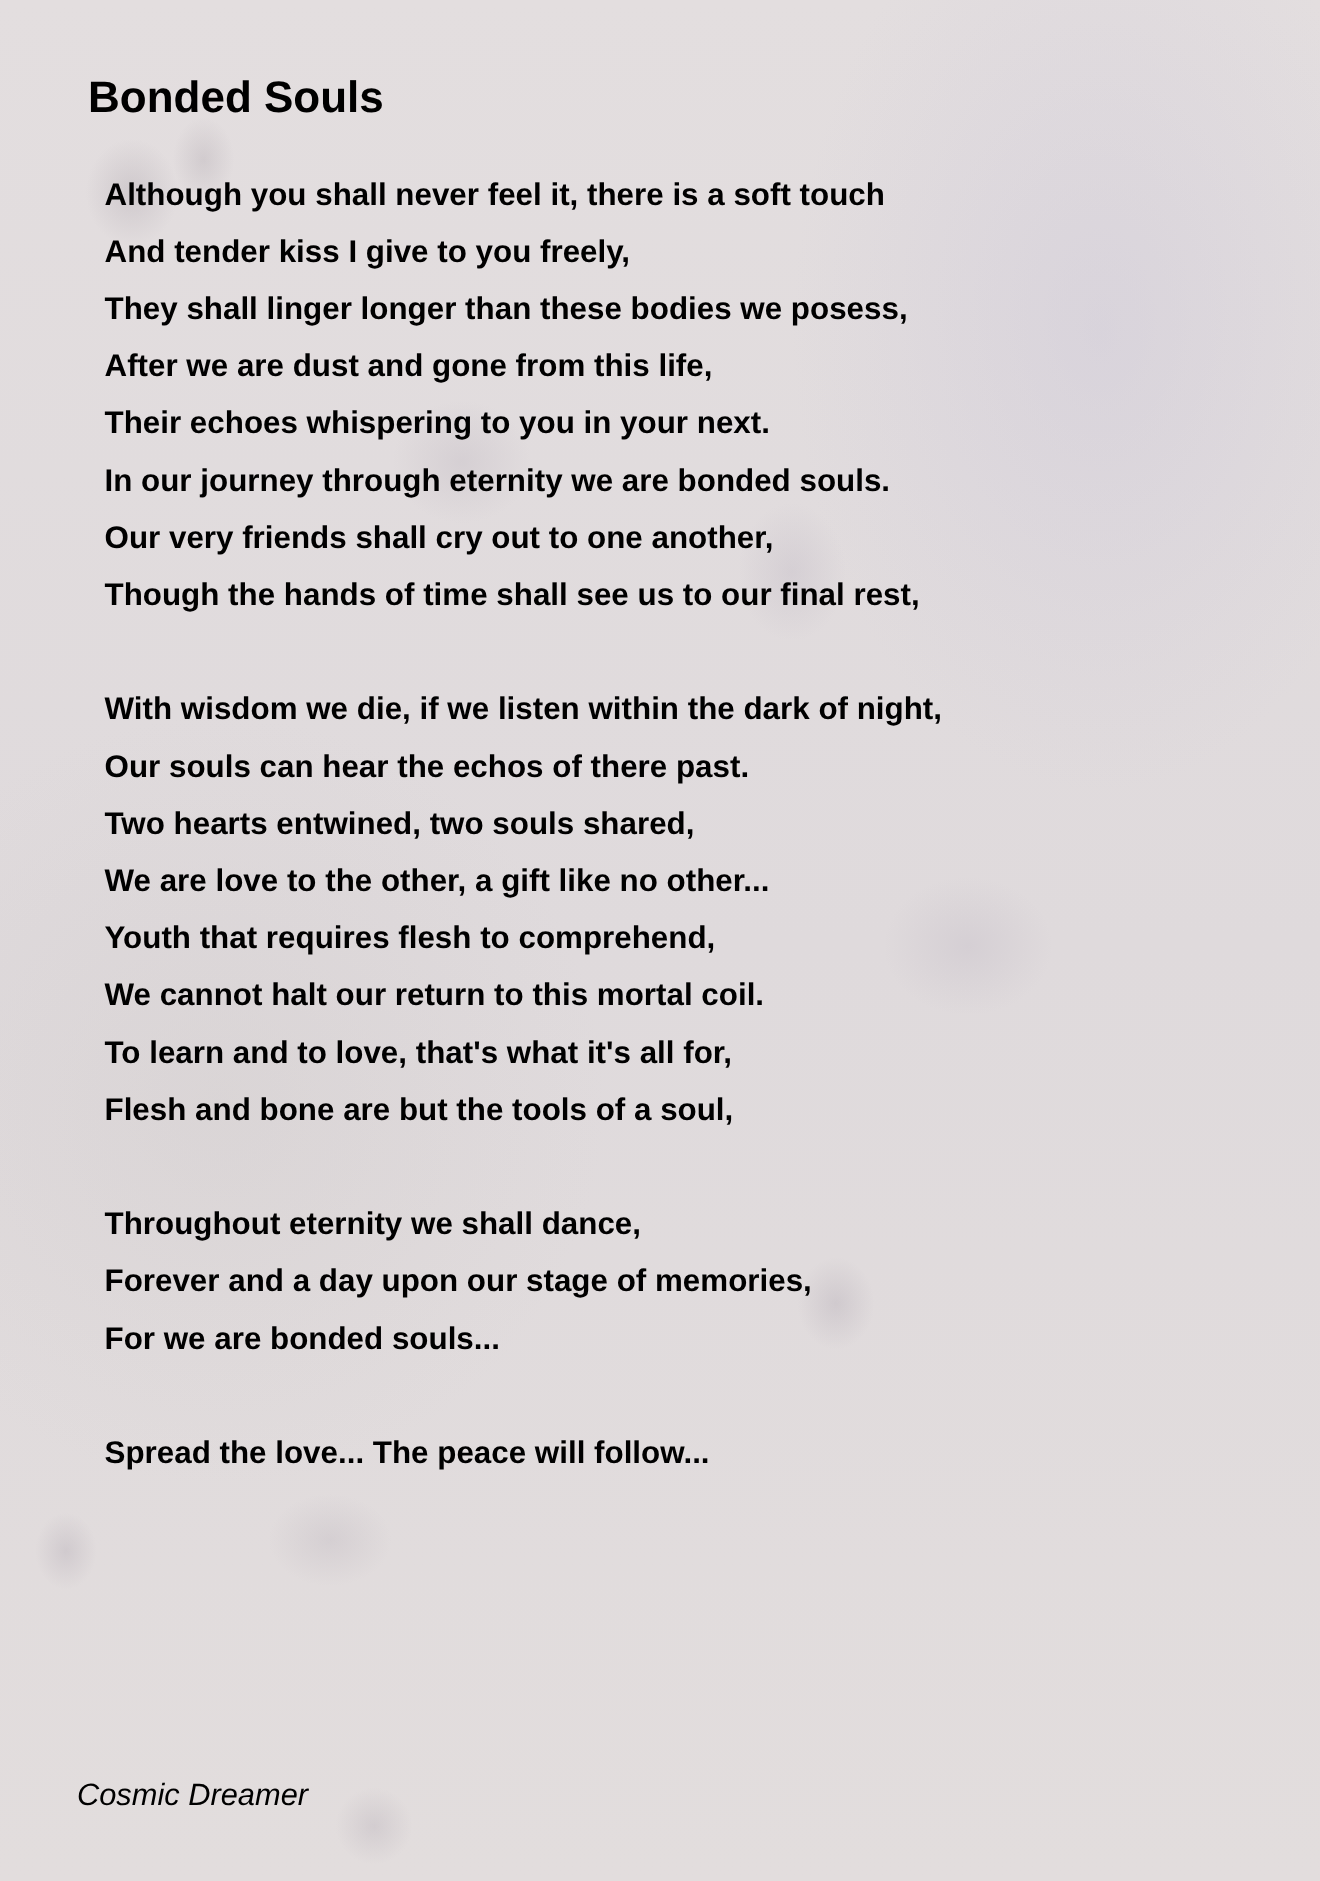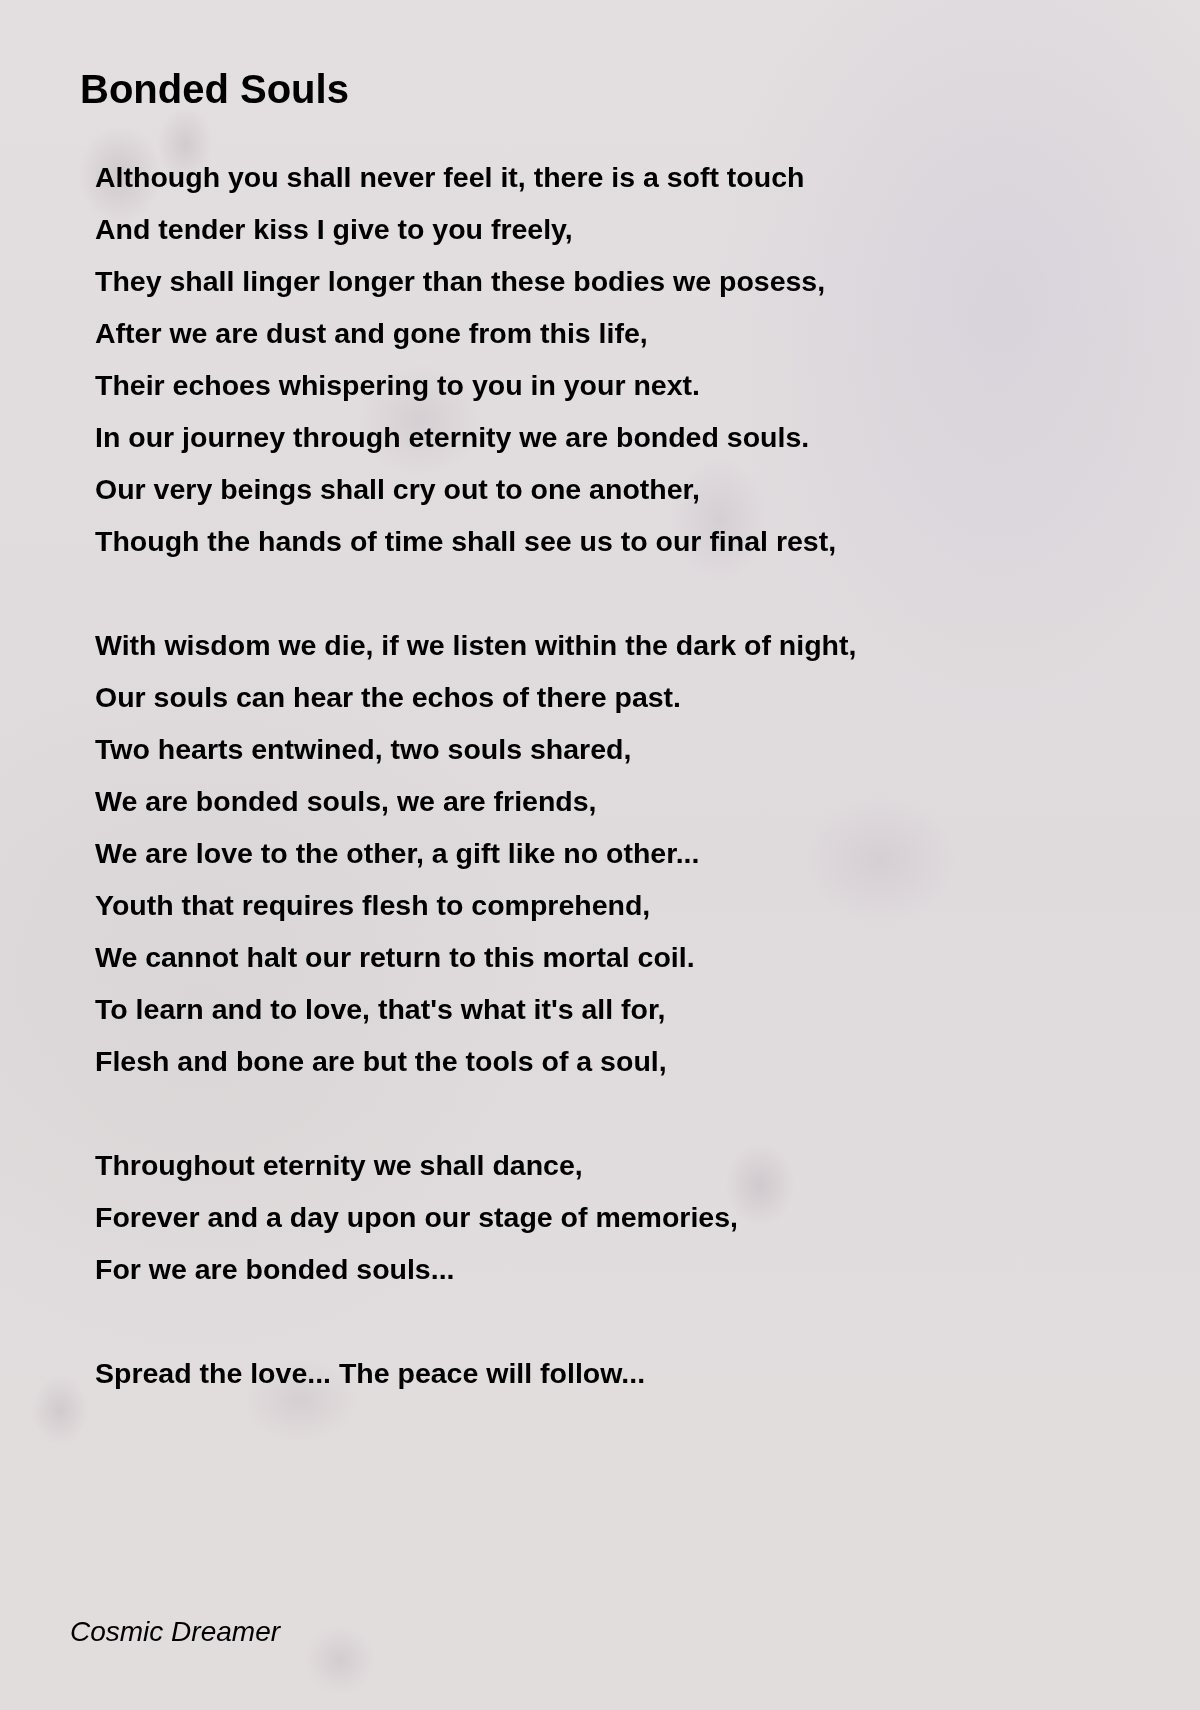--- a/index.html
+++ b/index.html
@@ -73,29 +73,28 @@
   <h1 class="title">Bonded Souls</h1>
 
   <div class="poem">
     <div>
       <span class="line">Although you shall never feel it, there is a soft touch</span>
       <span class="line">And tender kiss I give to you freely,</span>
       <span class="line">They shall linger longer than these bodies we posess,</span>
       <span class="line">After we are dust and gone from this life,</span>
       <span class="line">Their echoes whispering to you in your next.</span>
       <span class="line">In our journey through eternity we are bonded souls.</span>
-      <span class="line">Our very beings shall cry out to one another,</span>
+      <span class="line">Our very friends shall cry out to one another,</span>
       <span class="line">Though the hands of time shall see us to our final rest,</span>
     </div>
     <span class="blank"></span>
     <div>
       <span class="line">With wisdom we die, if we listen within the dark of night,</span>
       <span class="line">Our souls can hear the echos of there past.</span>
       <span class="line">Two hearts entwined, two souls shared,</span>
-      <span class="line">We are bonded souls, we are friends,</span>
       <span class="line">We are love to the other, a gift like no other...</span>
       <span class="line">Youth that requires flesh to comprehend,</span>
       <span class="line">We cannot halt our return to this mortal coil.</span>
       <span class="line">To learn and to love, that's what it's all for,</span>
       <span class="line">Flesh and bone are but the tools of a soul,</span>
     </div>
     <span class="blank"></span>
     <div>
       <span class="line">Throughout eternity we shall dance,</span>
       <span class="line">Forever and a day upon our stage of memories,</span>

